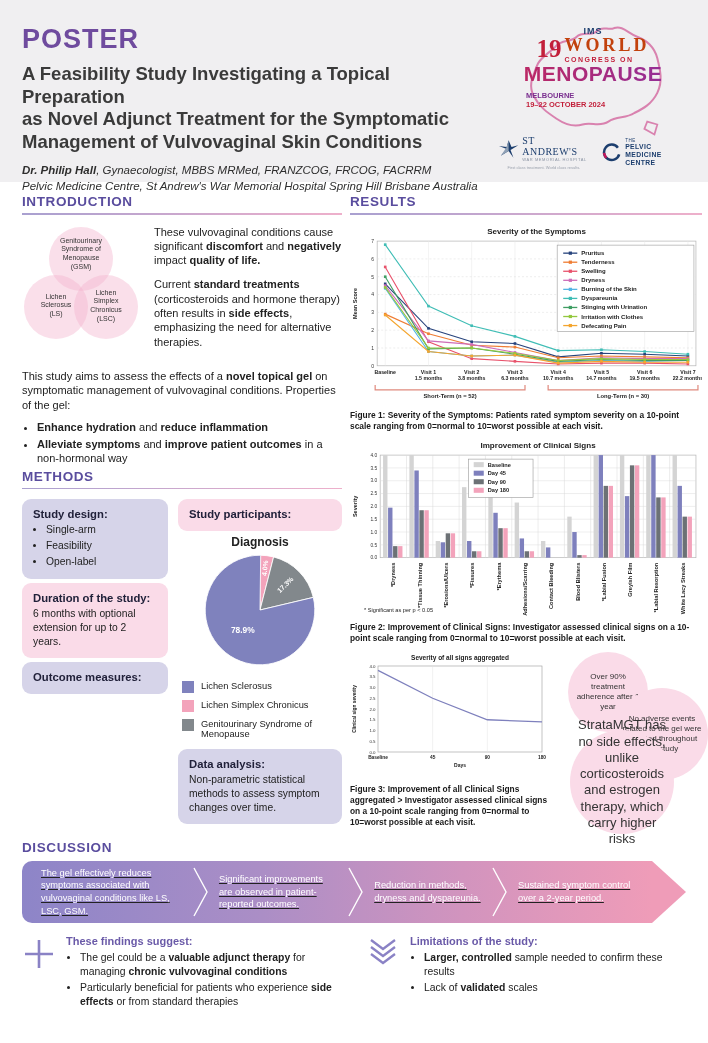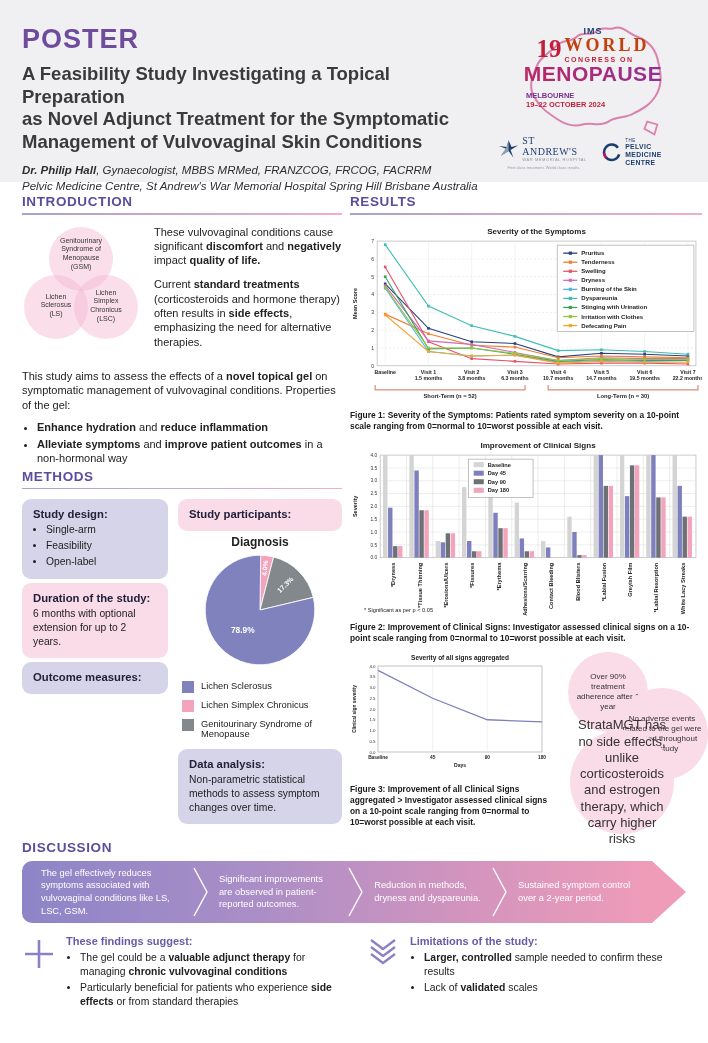--- a/index.html
+++ b/index.html
@@ -79,21 +79,21 @@
   .fig3-row{display:flex;gap:4px;}
   .fig3-block{width:200px;flex:none;}
   .bubbles{position:relative;width:152px;height:182px;flex:1;}
   .bub{position:absolute;border-radius:50%;background:#fadbe8;display:flex;align-items:center;justify-content:center;text-align:center;
     font-size:8px;line-height:1.25;color:#333;padding:6px;box-sizing:border-box;}
 
   
   .disc{padding:4px 22px 0 22px;}
   .banner{display:flex;align-items:stretch;height:62px;margin-top:6px;}
   .banner-body{flex:1;display:flex;align-items:center;border-radius:10px 0 0 10px;
-    background:linear-gradient(90deg,#8d85c8,#ab8ec6 38%,#d294be 70%,#ef9cb8);padding:0 0 0 10px;}
+    background:linear-gradient(90deg,#8d85c8,#ab8ec6 38%,#d294be 70%,#ef9cb8);padding:0 0 0 10px;text-decoration:underline;}
   .seg{color:#fff;font-size:9.3px;line-height:1.35;padding:0 9px;}
   .sep{flex:none;display:flex;align-items:center;}
   .tip{width:34px;background:#ef9cb8;clip-path:polygon(0 0,100% 50%,0 100%);}
 
   
   .bottom{display:flex;padding:12px 22px 0 22px;gap:14px;}
   .b-col{display:flex;gap:10px;}
   .b-col.left{width:330px;flex:none;}
   .b-col.right{flex:1;}
   .b-icon{flex:none;padding-top:2px;}

